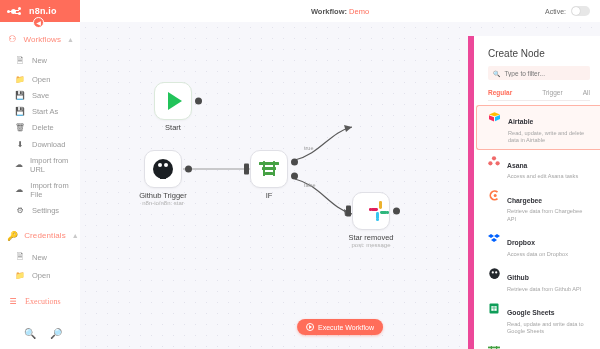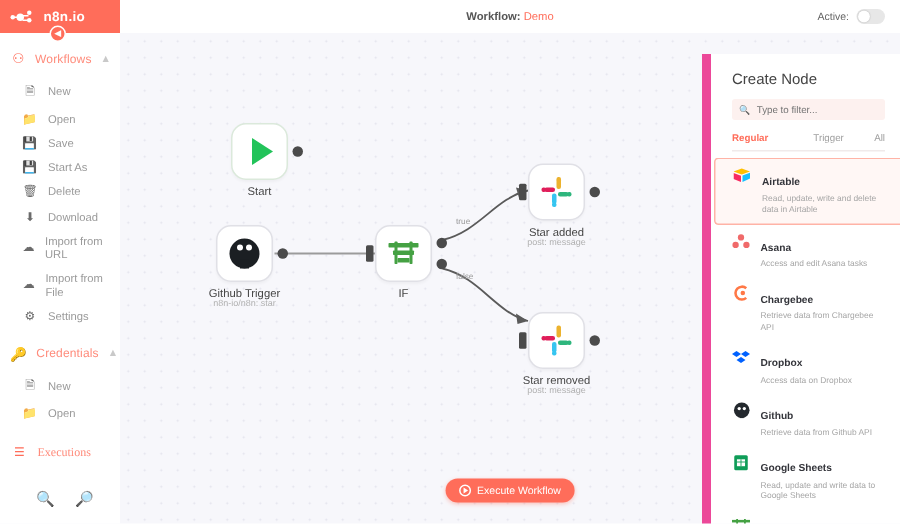--- a/index.html
+++ b/index.html
@@ -431,38 +431,22 @@
         <i style="left:14px;top:0px;width:2px;height:15px;"></i>
       </span>
       <span class="dot-out dual-a"></span>
       <span class="dot-out dual-b"></span>
       <span class="node-label">IF</span>
     </div>
 
     <span class="branch-label" style="left:224px; top:123px;">true</span>
     <span class="branch-label" style="left:224px; top:160px;">false</span>
 
-    <div class="node" style="left:272px; top:87px;">
-      <span class="slack">
-        <i style="background:#e01e5a;left:2px;top:7px;width:7px;height:2.6px;"></i>
-        <i style="background:#e01e5a;left:0px;top:7px;width:2.6px;height:2.6px;border-radius:50%;"></i>
-        <i style="background:#36c5f0;left:7px;top:11px;width:2.6px;height:7px;"></i>
-        <i style="background:#36c5f0;left:7px;top:17px;width:2.6px;height:2.6px;border-radius:50%;"></i>
-        <i style="background:#2eb67d;left:11px;top:10px;width:7px;height:2.6px;"></i>
-        <i style="background:#2eb67d;left:17px;top:10px;width:2.6px;height:2.6px;border-radius:50%;"></i>
-        <i style="background:#ecb22e;left:10px;top:1px;width:2.6px;height:7px;"></i>
-        <i style="background:#ecb22e;left:10px;top:0px;width:2.6px;height:2.6px;border-radius:50%;"></i>
-      </span>
-      <span class="port-in"></span>
-      <span class="dot-out"></span>
-      <span class="node-label">Star added</span>
-      <span class="node-sub">post: message</span>
-    </div>
-
-    <div class="node" style="left:272px; top:186px;">
+
+    <div class="node" style="left:272px; top:170px;justify-content:flex-end;">
       <span class="slack">
         <i style="background:#e01e5a;left:2px;top:7px;width:7px;height:2.6px;"></i>
         <i style="background:#e01e5a;left:0px;top:7px;width:2.6px;height:2.6px;border-radius:50%;"></i>
         <i style="background:#36c5f0;left:7px;top:11px;width:2.6px;height:7px;"></i>
         <i style="background:#36c5f0;left:7px;top:17px;width:2.6px;height:2.6px;border-radius:50%;"></i>
         <i style="background:#2eb67d;left:11px;top:10px;width:7px;height:2.6px;"></i>
         <i style="background:#2eb67d;left:17px;top:10px;width:2.6px;height:2.6px;border-radius:50%;"></i>
         <i style="background:#ecb22e;left:10px;top:1px;width:2.6px;height:7px;"></i>
         <i style="background:#ecb22e;left:10px;top:0px;width:2.6px;height:2.6px;border-radius:50%;"></i>
       </span>

